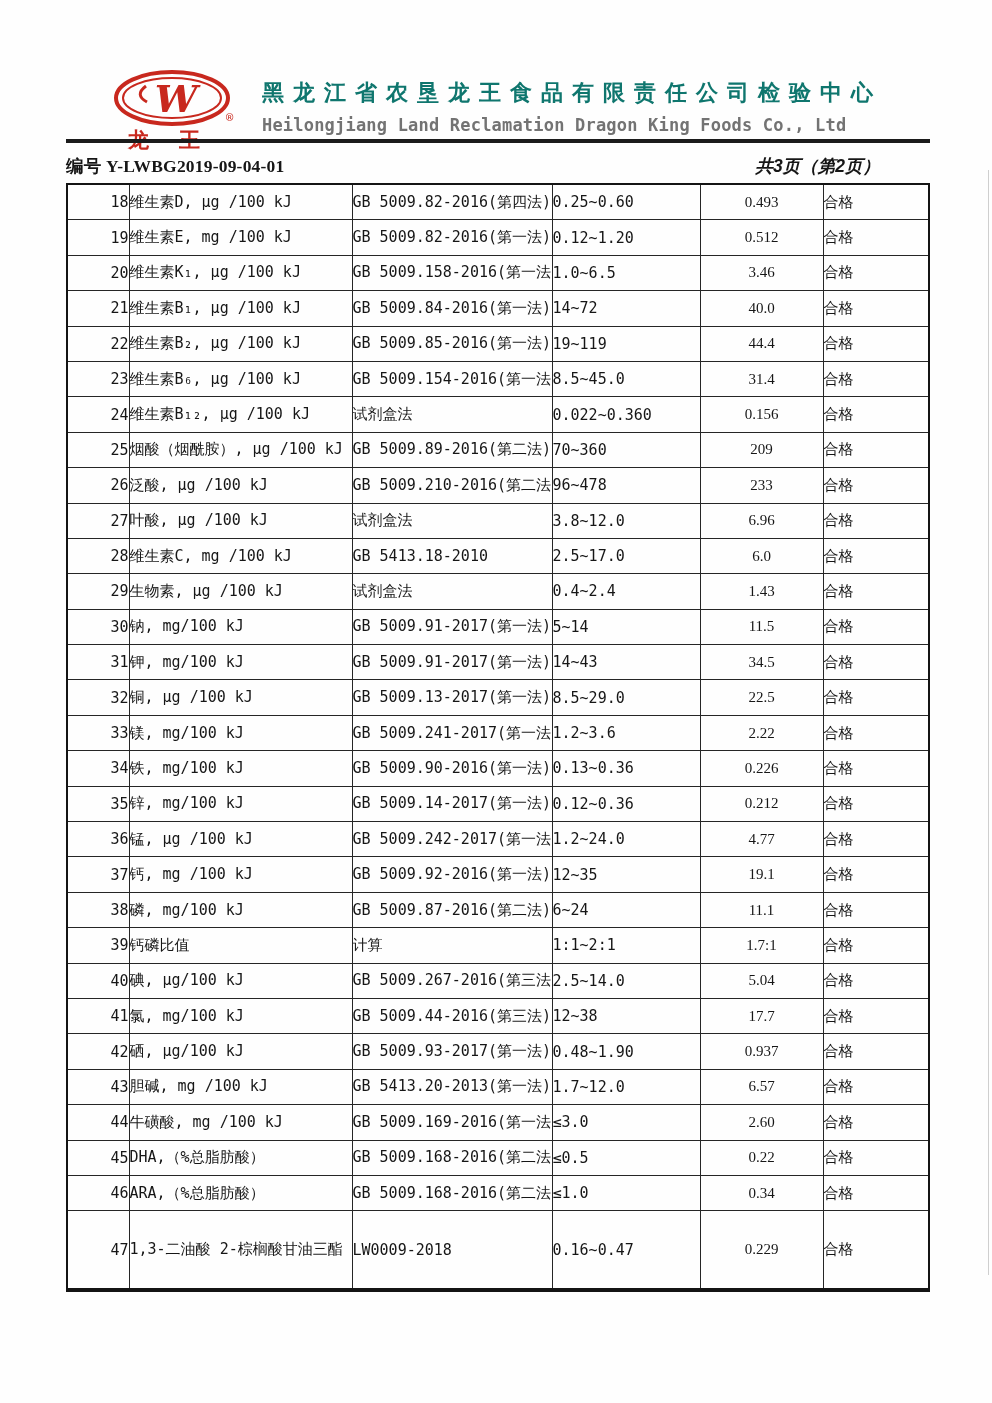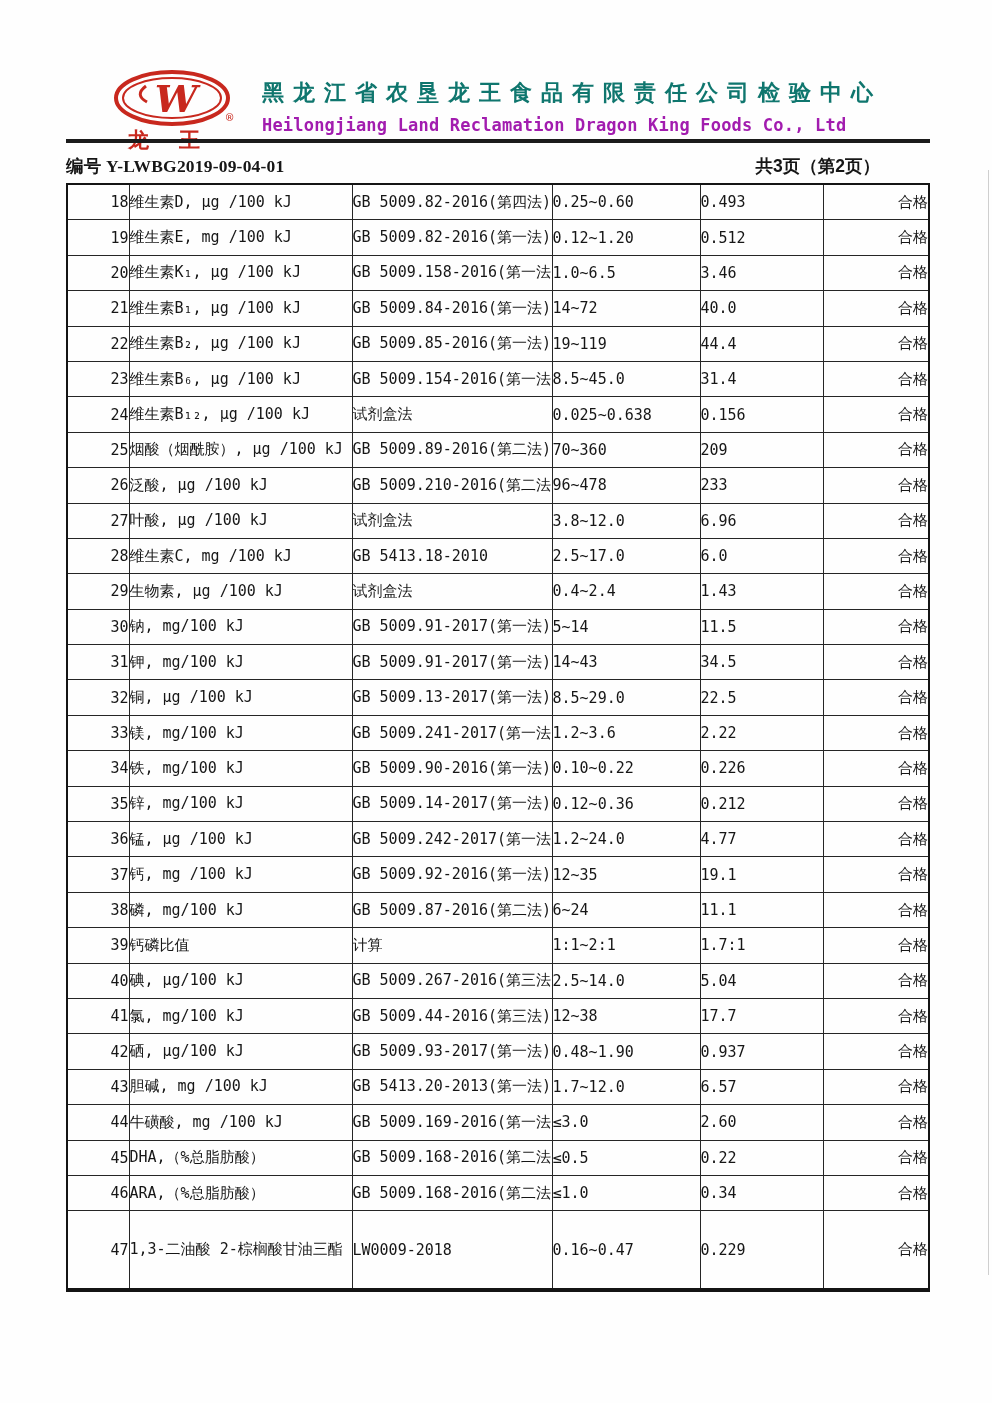--- a/index.html
+++ b/index.html
@@ -10,53 +10,53 @@
   }
   
   .logo-svg { position:absolute; left:106px; top:68px; width:136px; height:86px; }
   .company { position:absolute; left:262px; top:78px; width:660px; }
   .company-cn {
     font-family:"Liberation Sans",sans-serif; font-weight:bold; font-size:22px;
     letter-spacing:9px; white-space:nowrap; color:#0f766e;
   }
   .company-en {
     margin-top:7px; font-family:"DejaVu Sans Mono",monospace; font-weight:bold;
-    font-size:17px; letter-spacing:0.2px; white-space:nowrap; color:#a21caf;
+    font-size:17px; letter-spacing:0.2px; white-space:nowrap; color:#737373;
   }
   .header-rule { position:absolute; left:66px; top:139px; width:864px; height:4px; background:#1b1b1b; }
   
   .docline {
     position:absolute; left:66px; top:152px; width:864px; height:28px;
     display:flex; justify-content:space-between; align-items:center;
   }
   .doc-number {
     font-family:Liberation Serif, serif; font-weight:bold; font-size:17.5px;
     letter-spacing:0.2px; white-space:nowrap;
   }
   .page-info {
     font-family:"Liberation Sans",sans-serif; font-weight:bold; font-size:17.5px;
-    margin-right:50px; white-space:nowrap;
+    margin-right:50px; white-space:nowrap;font-style:italic;
   }
   
   table.results {
     position:absolute; left:66px; top:183px; width:862px;
     border-collapse:collapse; table-layout:fixed;
     border:2px solid #141414; border-bottom-width:4px;
   }
   table.results td {
     border:1px solid #262626; height:34.4px; padding:0;
     font-size:15px; vertical-align:middle; overflow:hidden; white-space:nowrap;
   }
   tr.tall td { height:77px; }
   td.c-no     { text-align:right; }
   td.c-item   { text-align:left; padding-left:13px; font-size:14px; white-space:pre-line; line-height:31px; }
   td.c-method { text-align:left; padding-left:10px; font-size:13.5px; }
   td.c-range  { text-align:left; }
-  td.c-result { text-align:left; }
-  td.c-verdict{ text-align:right;margin-top:8px; }
+  td.c-result { text-align:center;font-family:Liberation Serif, serif; }
+  td.c-verdict{ text-align:left;margin-top:8px; }
   .scan-edge { position:absolute; right:3px; top:170px; width:1px; height:1105px; background:#cfcfcf; }
 </style>
 </head>
 <body>
 
 <div class="page">
 
   <svg class="logo-svg" viewBox="0 0 136 86">
     <ellipse cx="66" cy="30" rx="56" ry="26" fill="none" stroke="#c8281e" stroke-width="4"></ellipse>
     <ellipse cx="66" cy="30" rx="49" ry="20" fill="none" stroke="#c8281e" stroke-width="2"></ellipse>
@@ -136,21 +136,21 @@
       <td class="c-item">维生素B₆, μg /100 kJ</td>
       <td class="c-method">GB 5009.154-2016(第一法)</td>
       <td class="c-range">8.5~45.0</td>
       <td class="c-result">31.4</td>
       <td class="c-verdict">合格</td>
     </tr>
         <tr>
       <td class="c-no">24</td>
       <td class="c-item">维生素B₁₂, μg /100 kJ</td>
       <td class="c-method">试剂盒法</td>
-      <td class="c-range">0.025~0.638</td>
+      <td class="c-range">0.022~0.360</td>
       <td class="c-result">0.156</td>
       <td class="c-verdict">合格</td>
     </tr>
         <tr>
       <td class="c-no">25</td>
       <td class="c-item">烟酸（烟酰胺）, μg /100 kJ</td>
       <td class="c-method">GB 5009.89-2016(第二法)</td>
       <td class="c-range">70~360</td>
       <td class="c-result">209</td>
       <td class="c-verdict">合格</td>
@@ -216,21 +216,21 @@
       <td class="c-item">镁, mg/100 kJ</td>
       <td class="c-method">GB 5009.241-2017(第一法)</td>
       <td class="c-range">1.2~3.6</td>
       <td class="c-result">2.22</td>
       <td class="c-verdict">合格</td>
     </tr>
         <tr>
       <td class="c-no">34</td>
       <td class="c-item">铁, mg/100 kJ</td>
       <td class="c-method">GB 5009.90-2016(第一法)</td>
-      <td class="c-range">0.10~0.22</td>
+      <td class="c-range">0.13~0.36</td>
       <td class="c-result">0.226</td>
       <td class="c-verdict">合格</td>
     </tr>
         <tr>
       <td class="c-no">35</td>
       <td class="c-item">锌, mg/100 kJ</td>
       <td class="c-method">GB 5009.14-2017(第一法)</td>
       <td class="c-range">0.12~0.36</td>
       <td class="c-result">0.212</td>
       <td class="c-verdict">合格</td>

